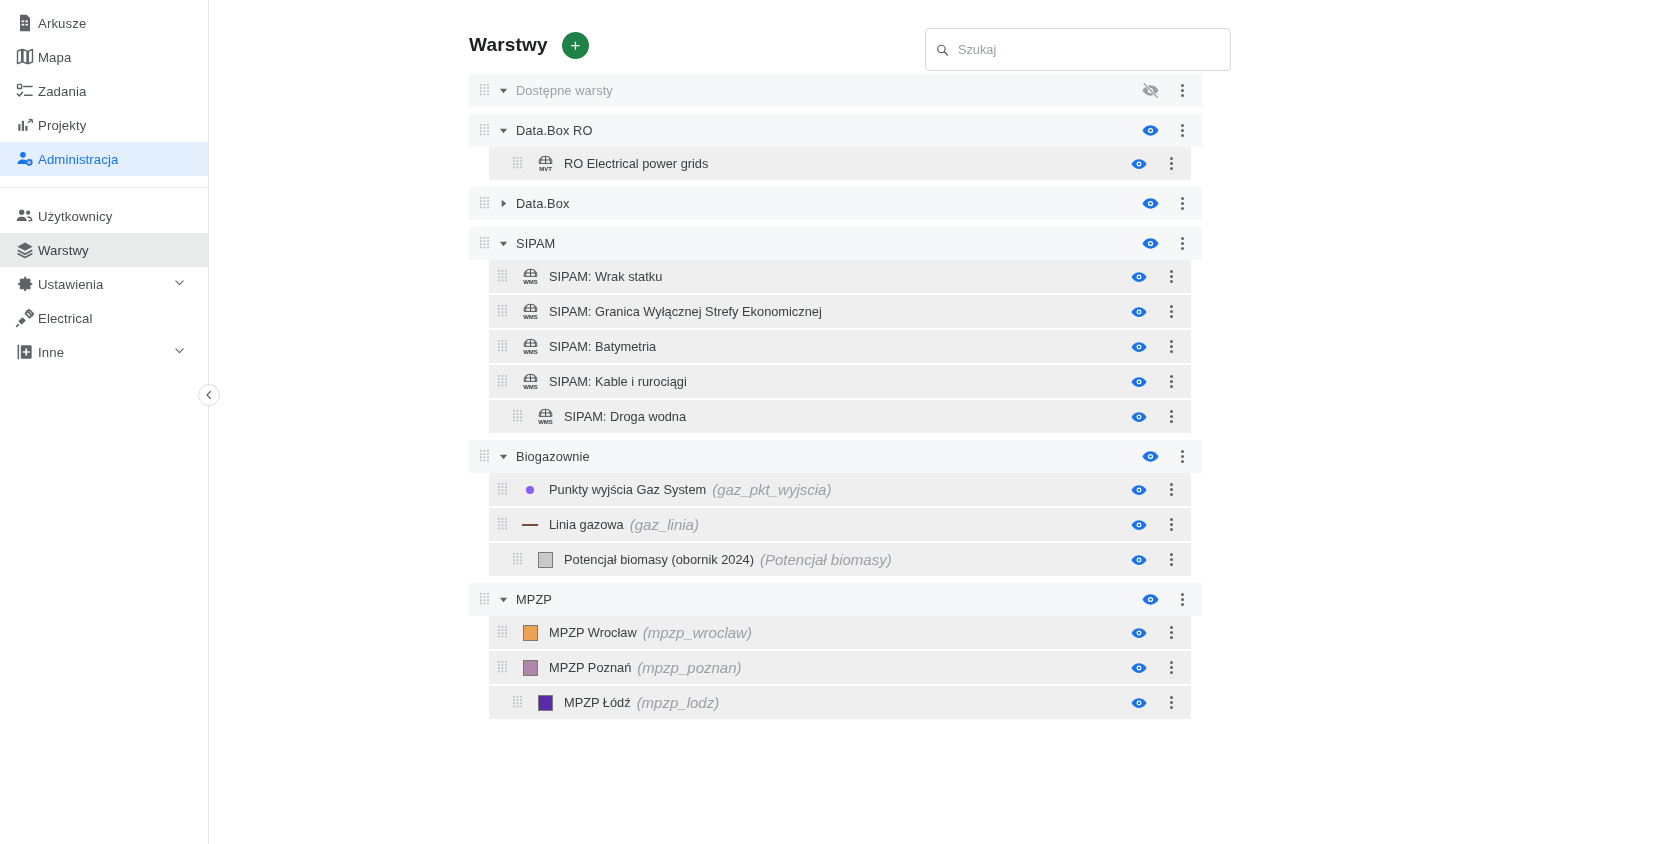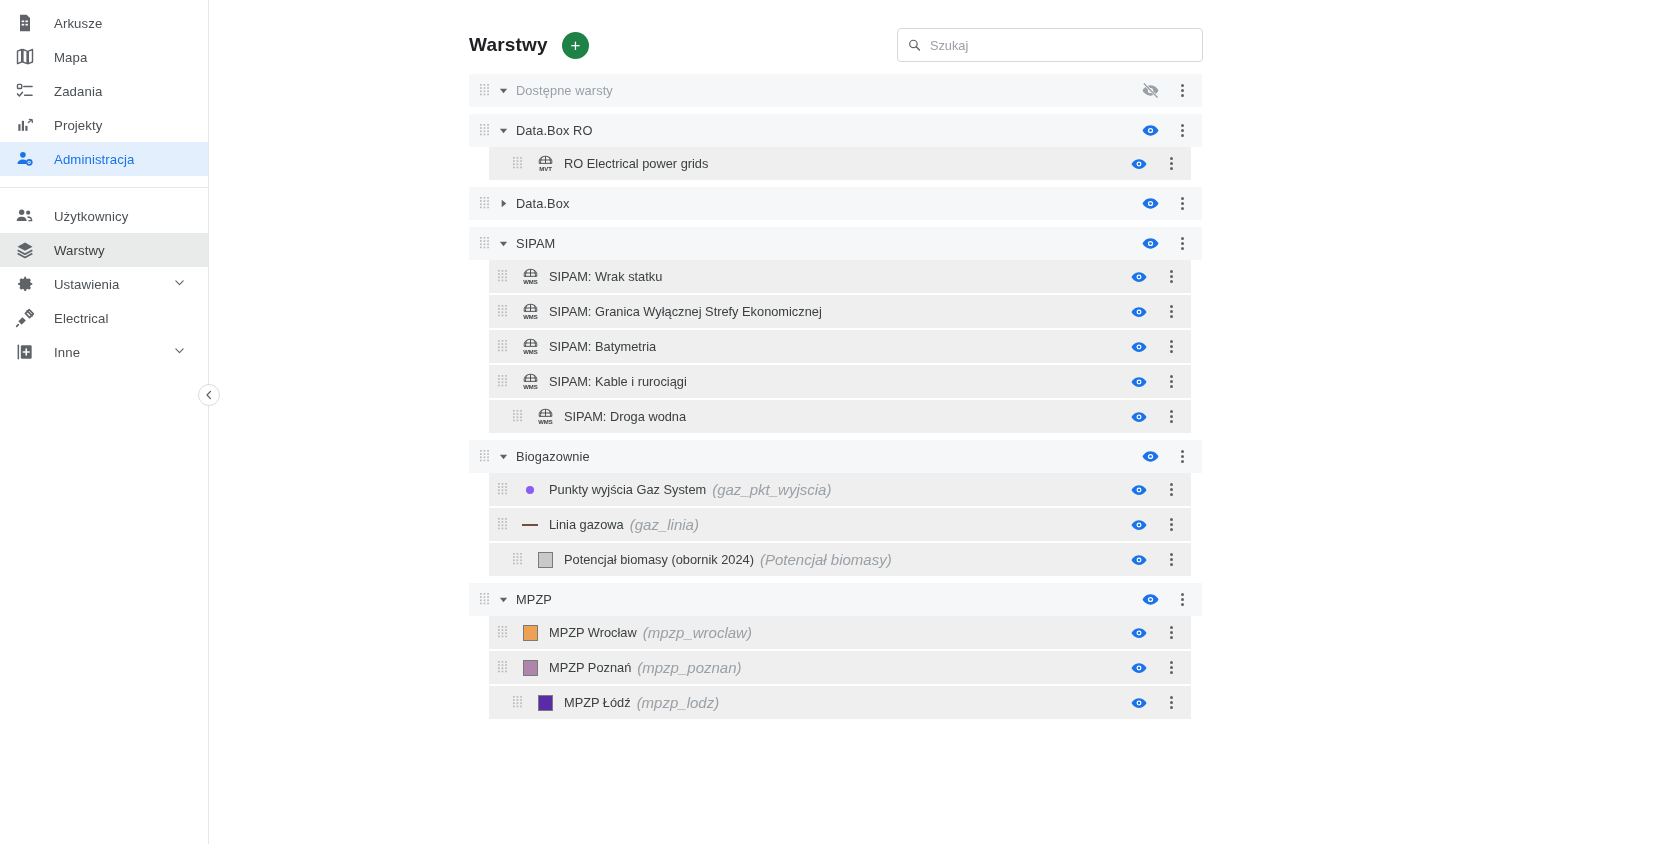--- a/index.html
+++ b/index.html
@@ -16,21 +16,21 @@
     width: 209px; height: 844px; flex: 0 0 209px;
     background: #ffffff;
     border-right: 1px solid #e4e6e8;
     position: relative;
     padding-top: 6px;
   }
   .nav-item {
     display: flex; align-items: center;
     height: 34px;
     padding-left: 14px;
-    gap: 18px;
+    gap: 2px;
     cursor: pointer;
     position: relative;
   }
   .nav-item .ic { width: 22px; height: 22px; flex: 0 0 22px; display: flex; align-items: center; justify-content: center; }
   .nav-item .ic svg { display:block; }
   .nav-label {
     font-size: 13.2px;
     color: #4a4f54;
     letter-spacing: .1px;
     white-space: nowrap;
@@ -73,22 +73,22 @@
   .page-title { font-size: 19px; font-weight: bold; color: #202124; letter-spacing: .2px; }
   .add-btn {
     width: 27px; height: 27px; border-radius: 50%;
     background: #1e8145;
     display: flex; align-items: center; justify-content: center;
     cursor: pointer; border: none;
   }
   .add-btn .plus { color: #fff; font-size: 17px; line-height: 1; font-weight: 300; }
 
   .search-box {
-    position: absolute; left: 688px; top: 28px;
-    width: 306px; height: 34px;
+    position: absolute; left: 716px; top: 28px;
+    width: 306px; height: 43px;
     border: 1px solid #d6d9dc;
     border-radius: 4px;
     background: #fff;
     display: flex; align-items: center;
     padding: 0 10px;
     gap: 9px;
   }
   .search-input {
     border: none; outline: none;
     font-size: 12.8px; color: #3c4043;

